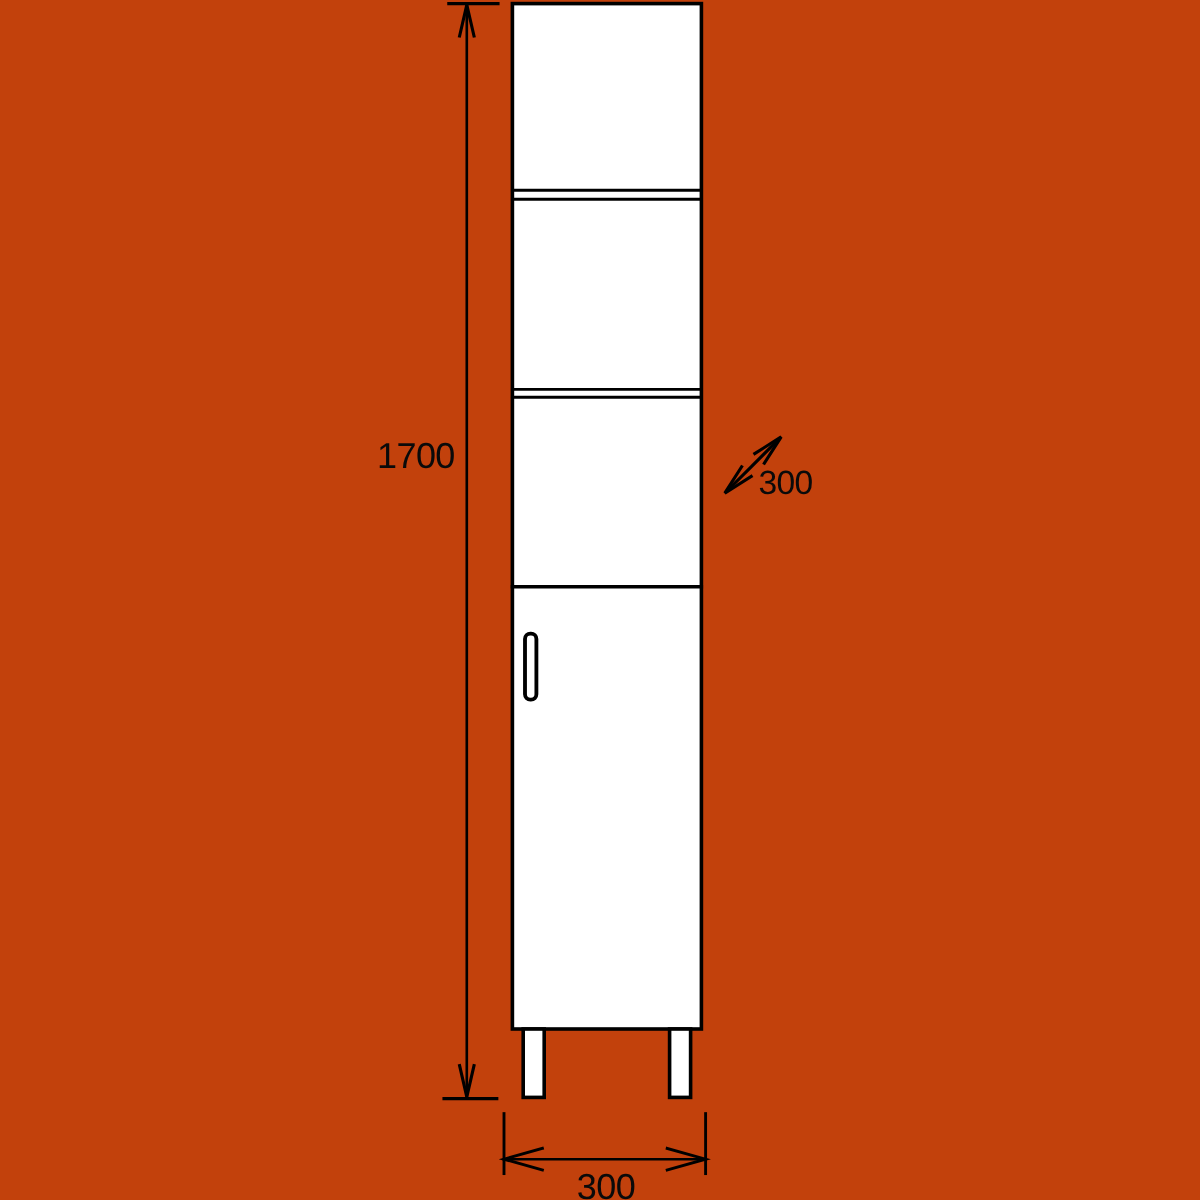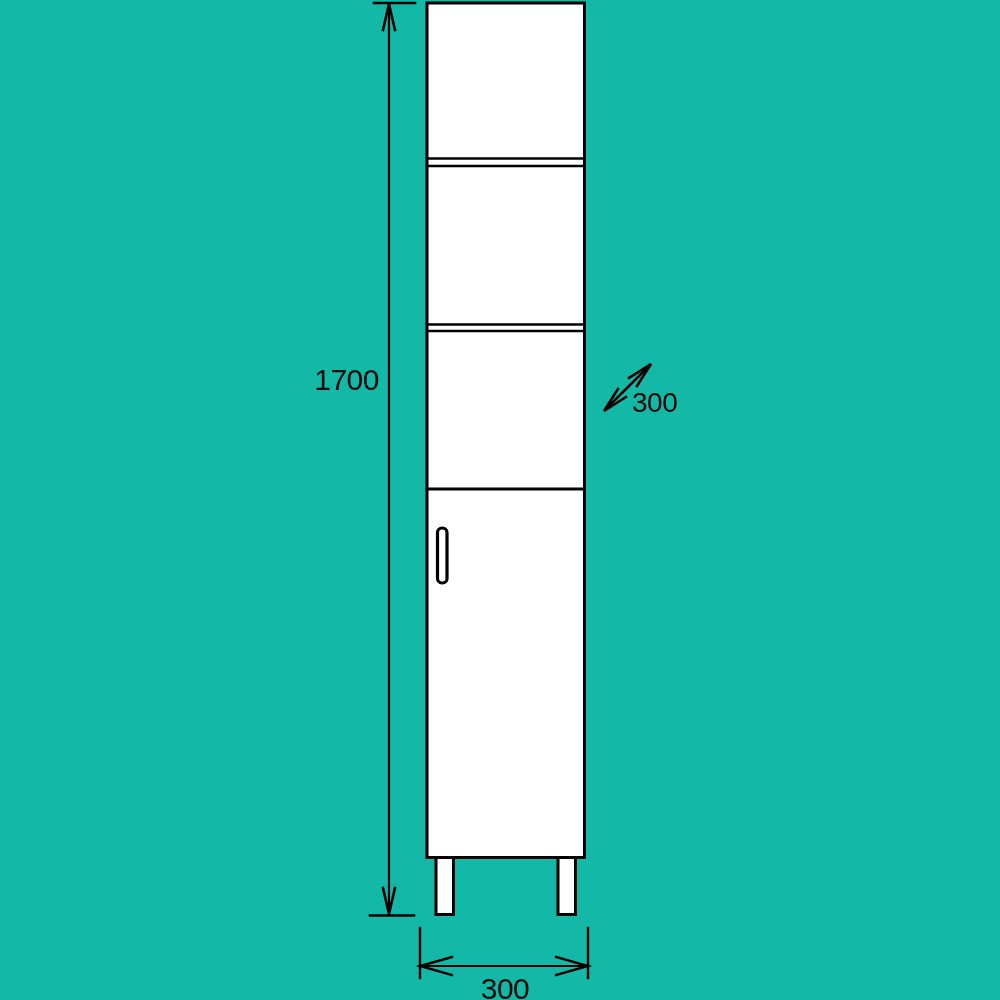--- a/index.html
+++ b/index.html
@@ -4,21 +4,21 @@
 <style>
   html, body {
     margin: 0;
     padding: 0;
     background: #ffffff;
   }
   .stage {
     position: relative;
     width: 1000px;
     height: 1000px;
-    background: #14b8a6;
+    background: #c2410c;
     overflow: hidden;
   }
   svg {
     display: block;
   }
   .dim-text {
     font-family: "Liberation Sans", "DejaVu Sans", sans-serif;
     fill: #0a0a0a;
   }
   .dim-text-lg { font-size: 30px; letter-spacing: -0.5px; }

